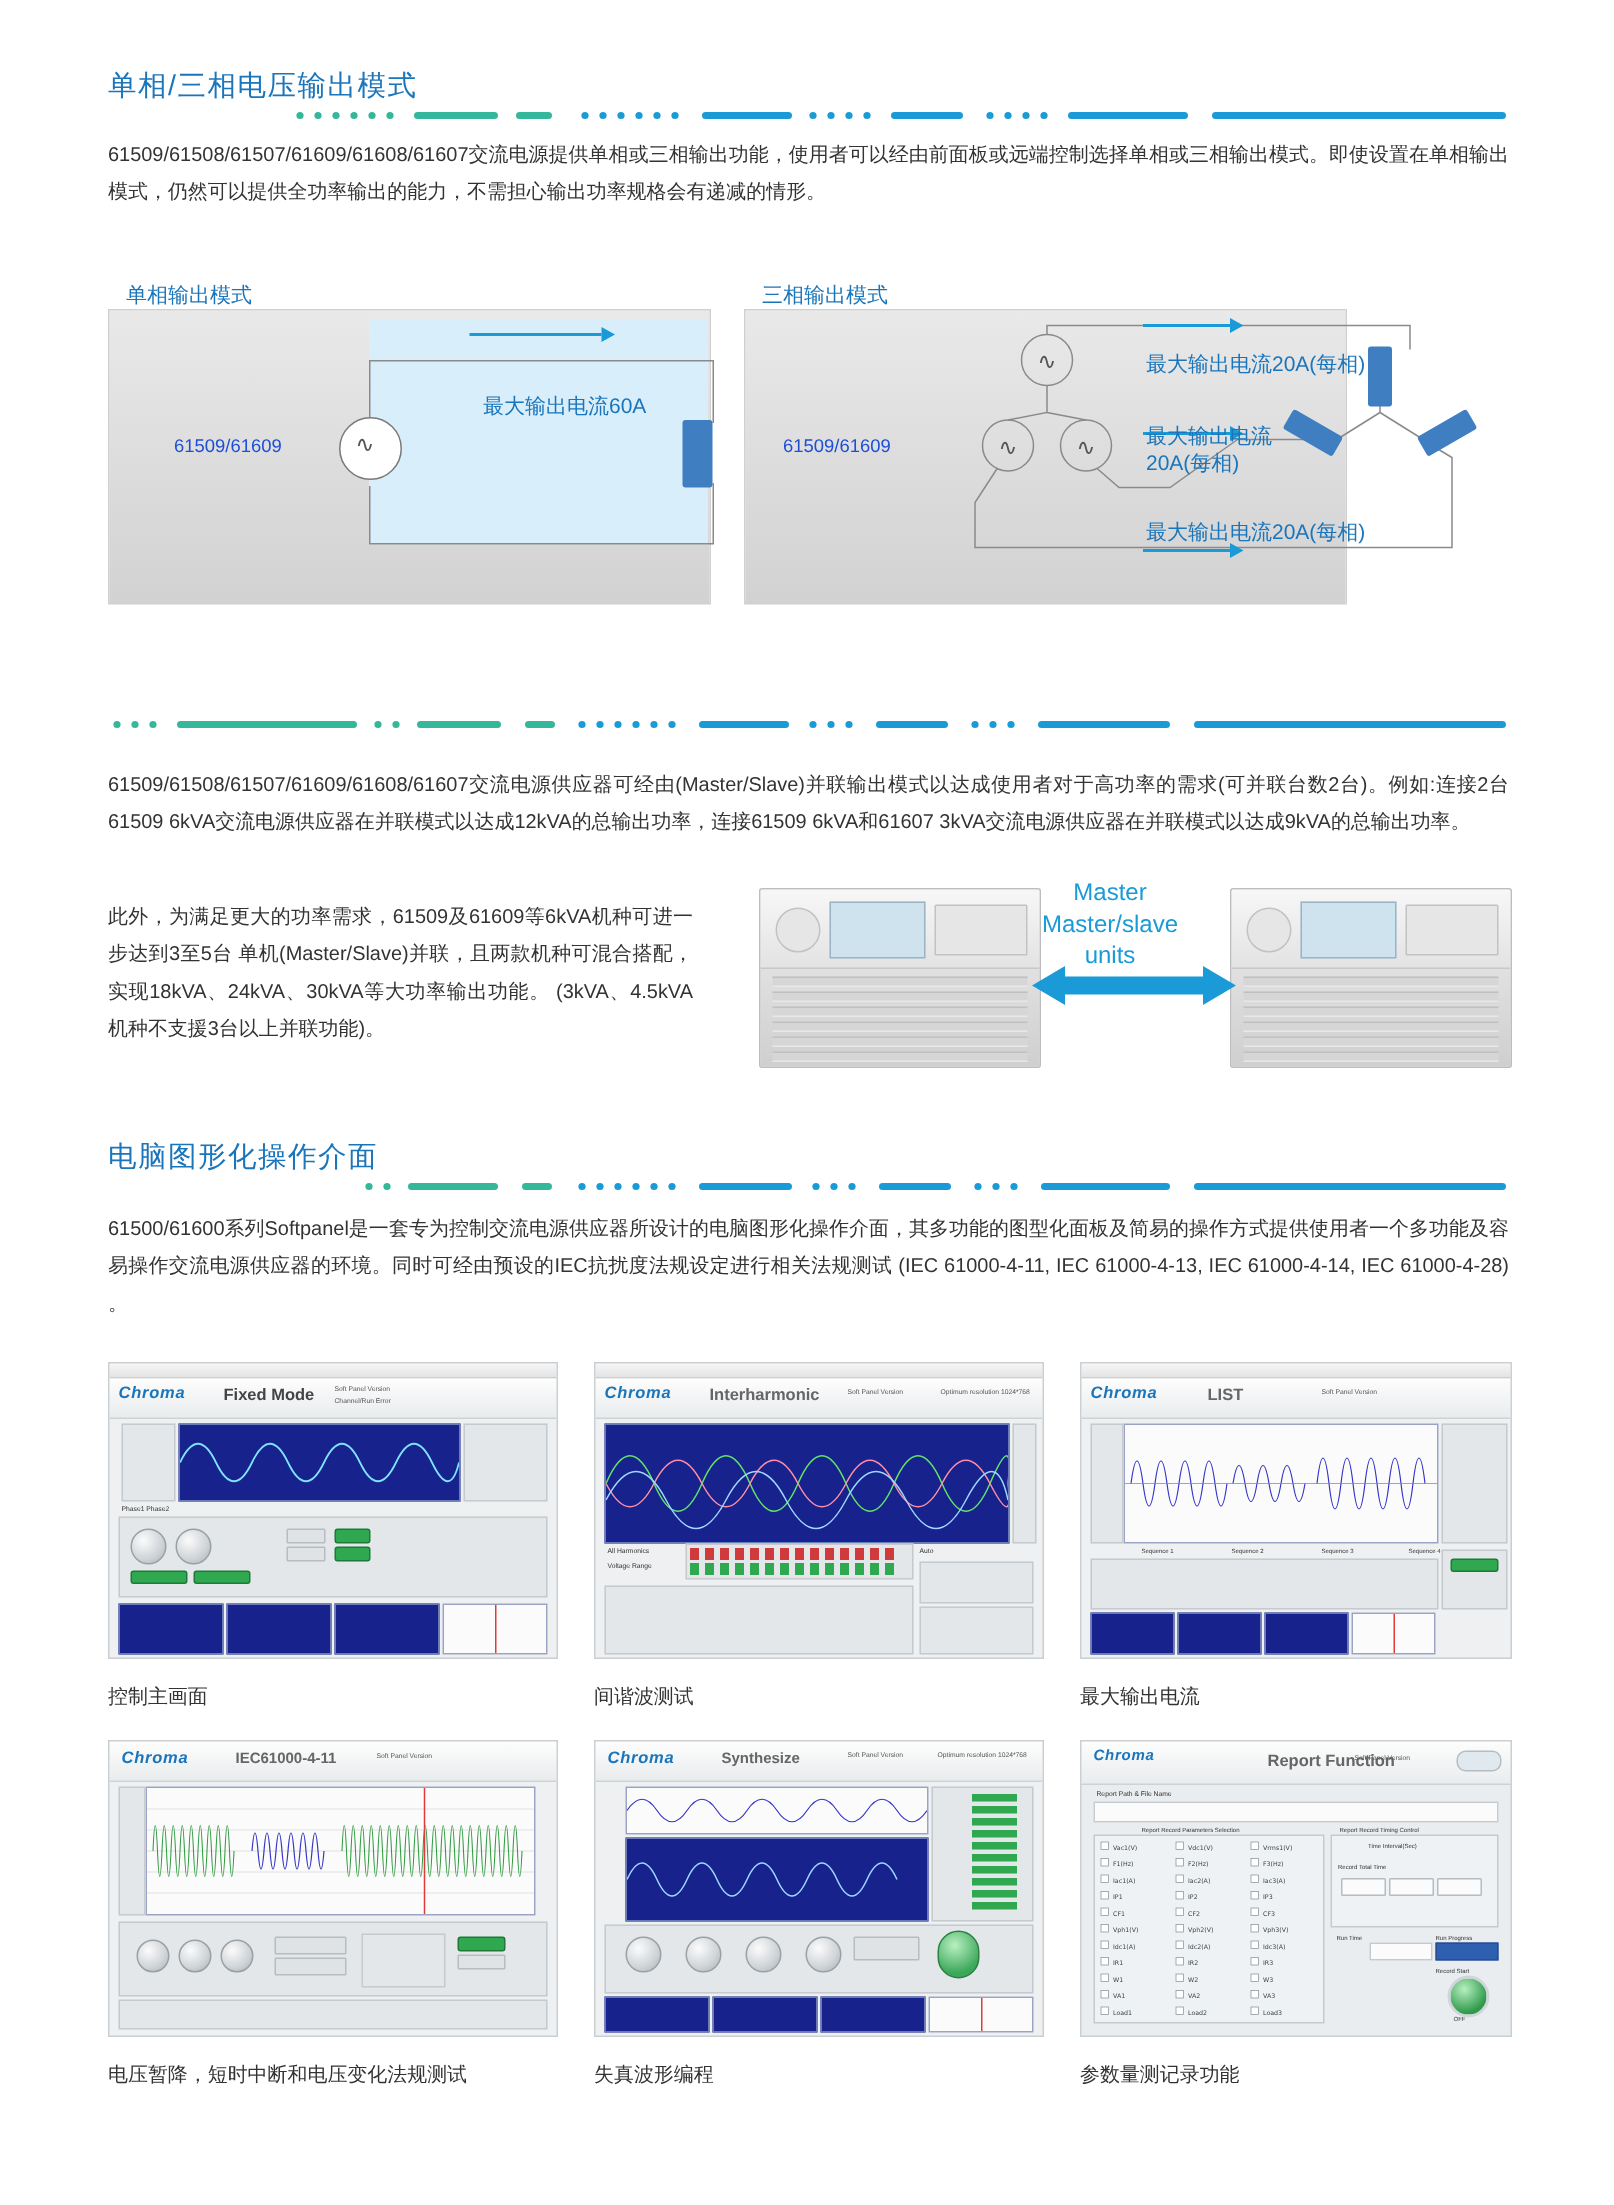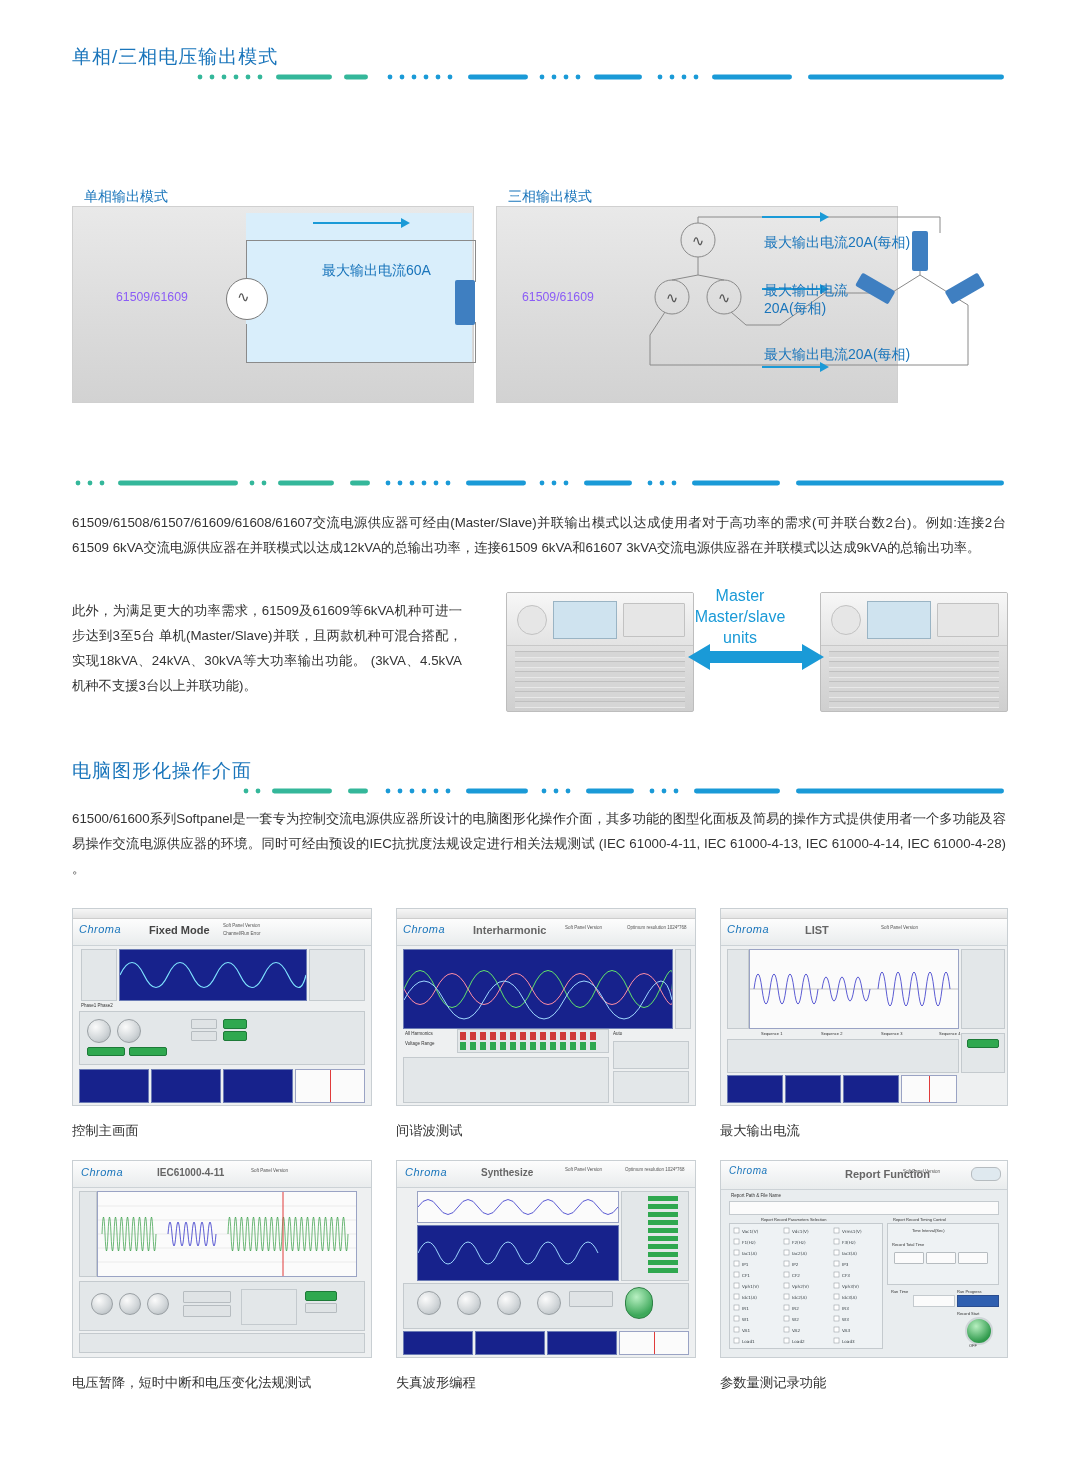--- a/index.html
+++ b/index.html
@@ -43,21 +43,21 @@
   }
   .lbl{
     position:absolute;
     font-size:14px;
     color:#1a75bb;
     white-space:nowrap;
   }
   .lbl-dark{
     position:absolute;
     font-size:12.3px;
-    color:#8b5cf6;
+    color:#1d4ed8;
     white-space:nowrap;
   }
   .wire{position:absolute;background:#8a8a8a;}
   .wire-h{height:1px;}
   .wire-v{width:1px;}
   .circle-src{
     position:absolute;
     border:1px solid #7a7a7a;
     border-radius:50%;
     background:#fff;
@@ -146,21 +146,21 @@
     border-bottom:1px solid #cdcdcd;
   }
   .shot .hdr{
     position:absolute;left:0;right:0;
     background:linear-gradient(180deg,#fdfdfd,#e9eced);
     border-bottom:1px solid #ccd2d6;
   }
   .logo{
     position:absolute;
     color:#1a75bb;
-    font-weight:normal;
+    font-weight:bold;
     font-style:italic;
     letter-spacing:.5px;
   }
   .shot-title{
     position:absolute;
     color:#444;
     font-weight:bold;
   }
   .plot{
     position:absolute;
@@ -228,20 +228,21 @@
         <circle cx="588" cy="5" r="2.4"></circle>
           <circle cx="600" cy="5" r="2.4"></circle>
           <circle cx="612" cy="5" r="2.4"></circle>
         <circle cx="624" cy="5" r="2.4"></circle>
         <rect x="640" y="2.6" width="80" height="4.8" rx="2.4"></rect>
         <rect x="736" y="2.6" width="196" height="4.8" rx="2.4"></rect>
       </g>
     </svg>
   </div>
 
+  <div class="para" style="left:72px;top:90px;width:934px;">61509/61508/61507/61609/61608/61607交流电源提供单相或三相输出功能，使用者可以经由前面板或远端控制选择单相或三相输出模式。即使设置在单相输出模式，仍然可以提供全功率输出的能力，不需担心输出功率规格会有递减的情形。</div>
 
   <div class="lbl" style="left:84px;top:188px;">单相输出模式</div>
   <div class="diagram-box" style="left:72px;top:206px;width:400px;height:195px;"></div>
   <div class="blue-fill" style="left:246px;top:213px;width:226px;height:150px;"></div>
 
   <div class="wire wire-h" style="left:246px;top:240px;width:230px;"></div>
   <div class="wire wire-h" style="left:246px;top:362px;width:230px;"></div>
   <div class="wire wire-v" style="left:246px;top:240px;height:38px;"></div>
   <div class="wire wire-v" style="left:246px;top:324px;height:38px;"></div>
   <div class="wire wire-v" style="left:475px;top:240px;height:42px;"></div>

